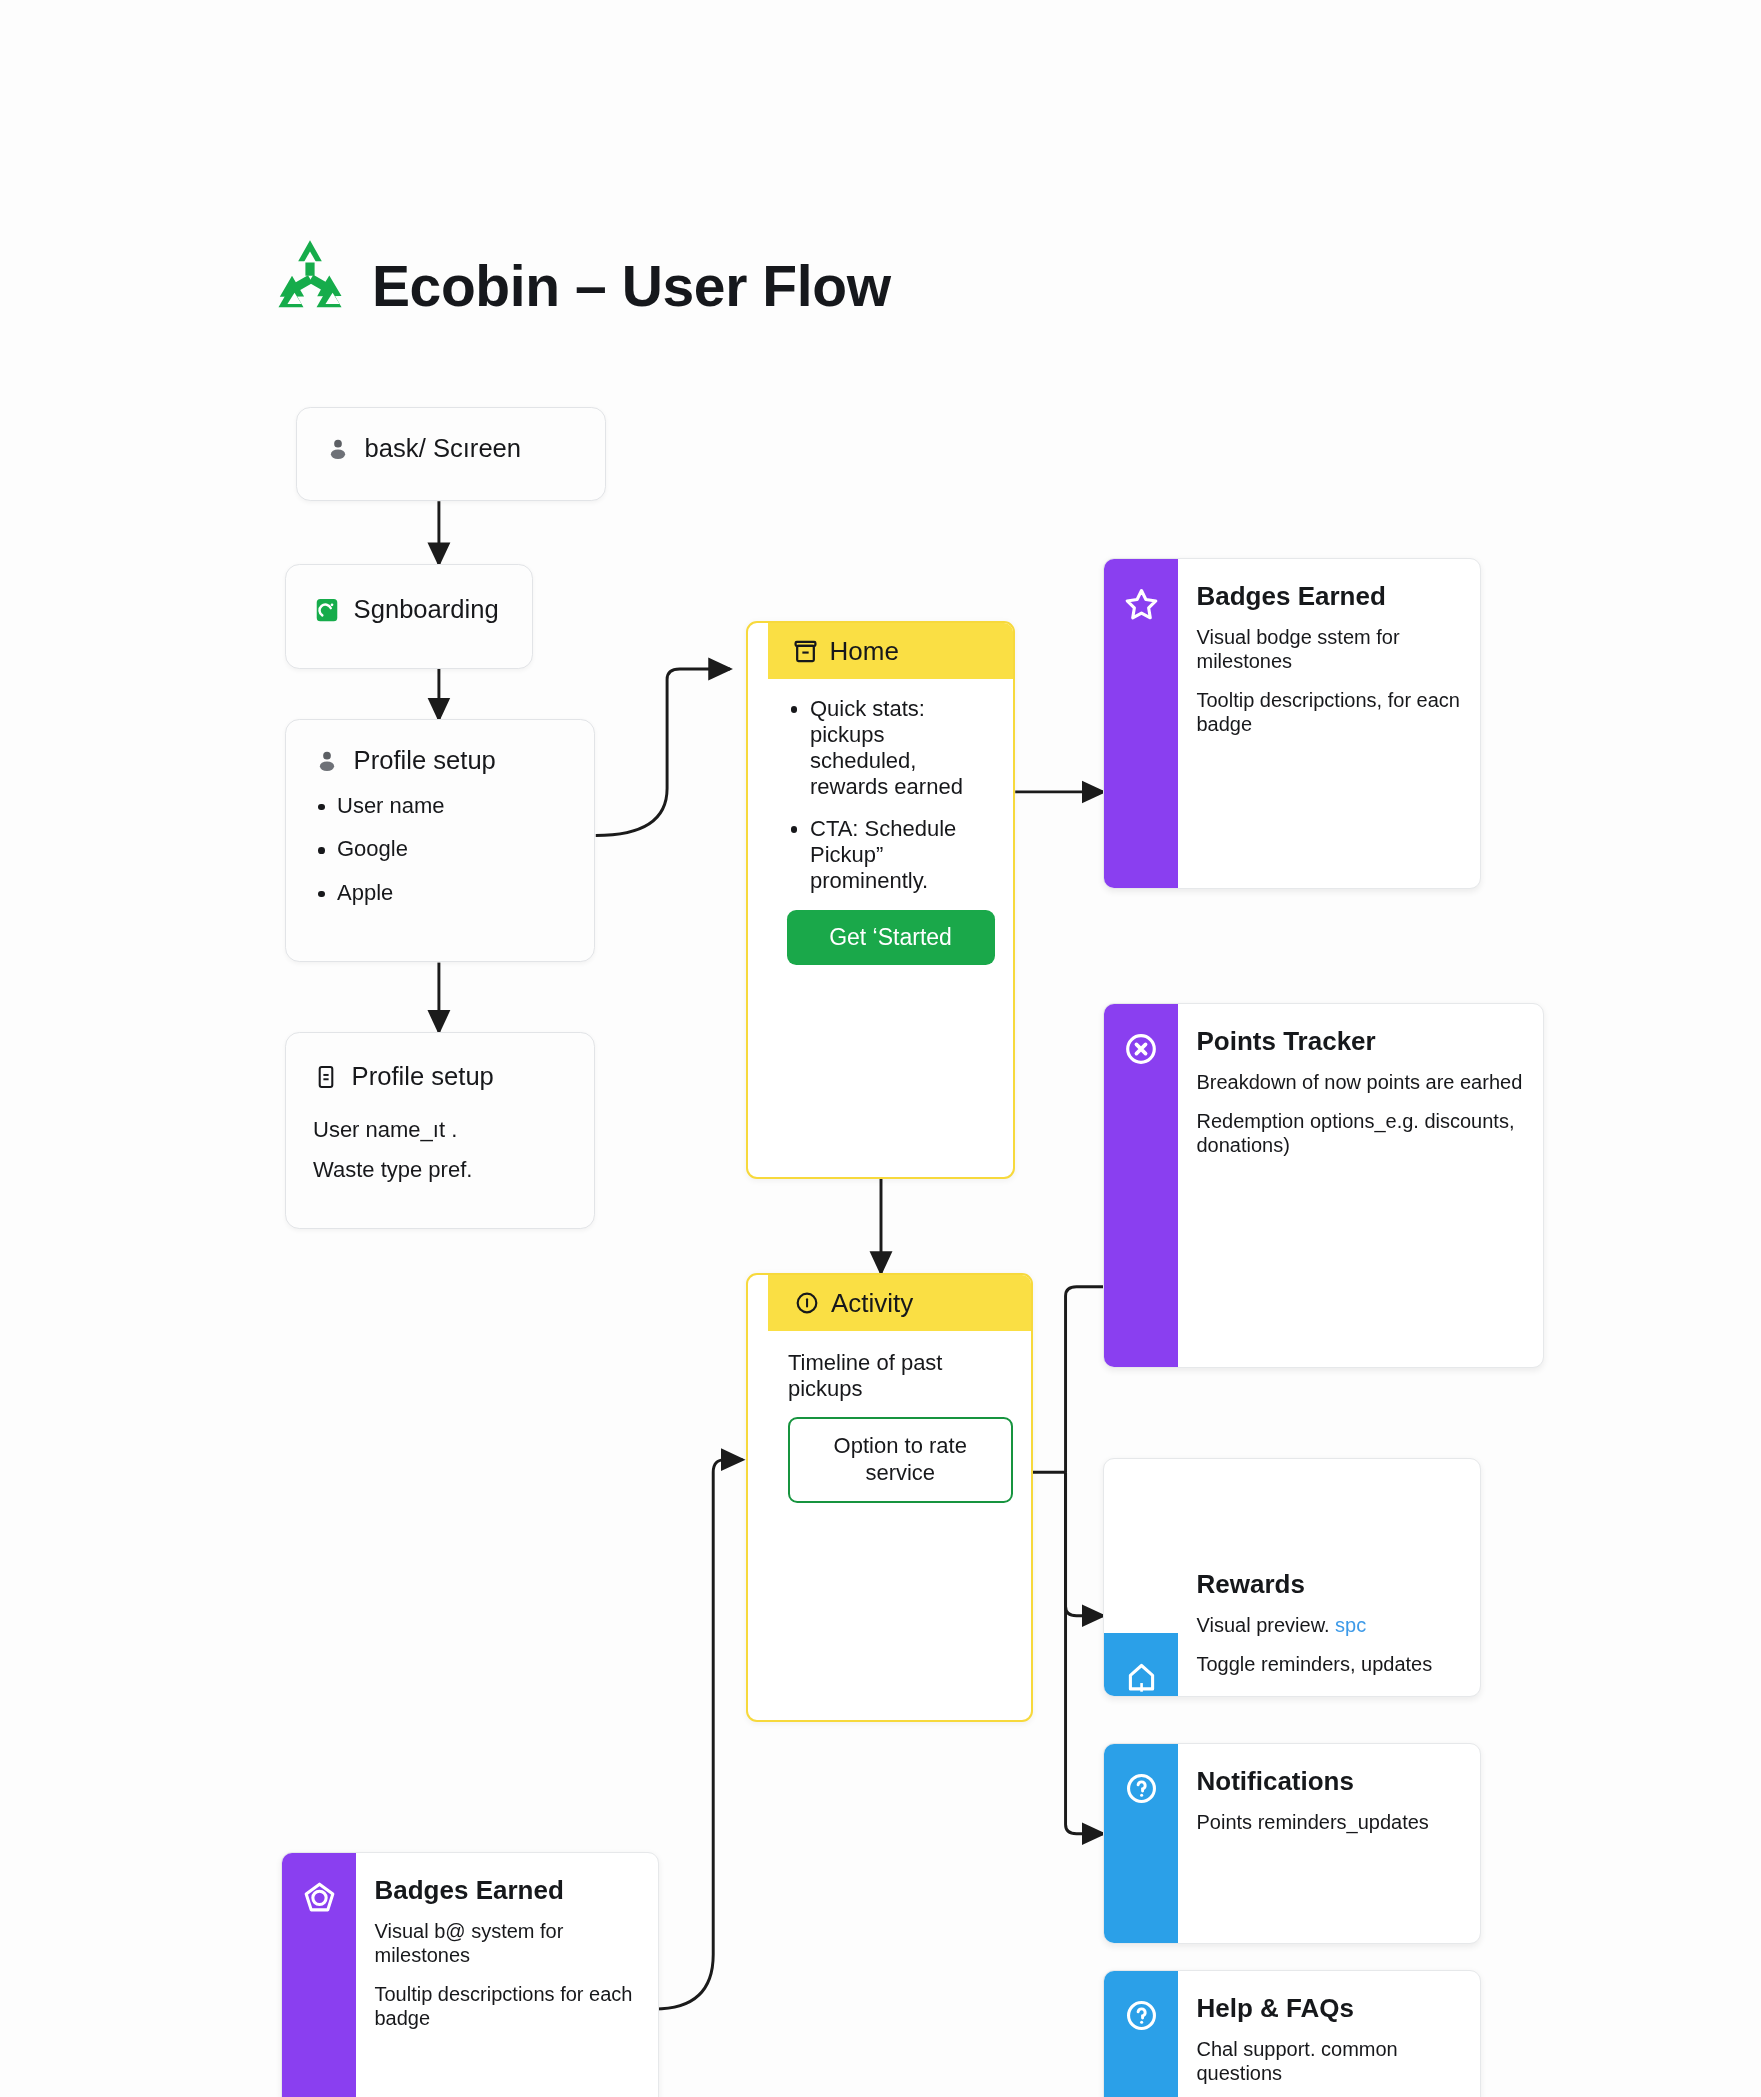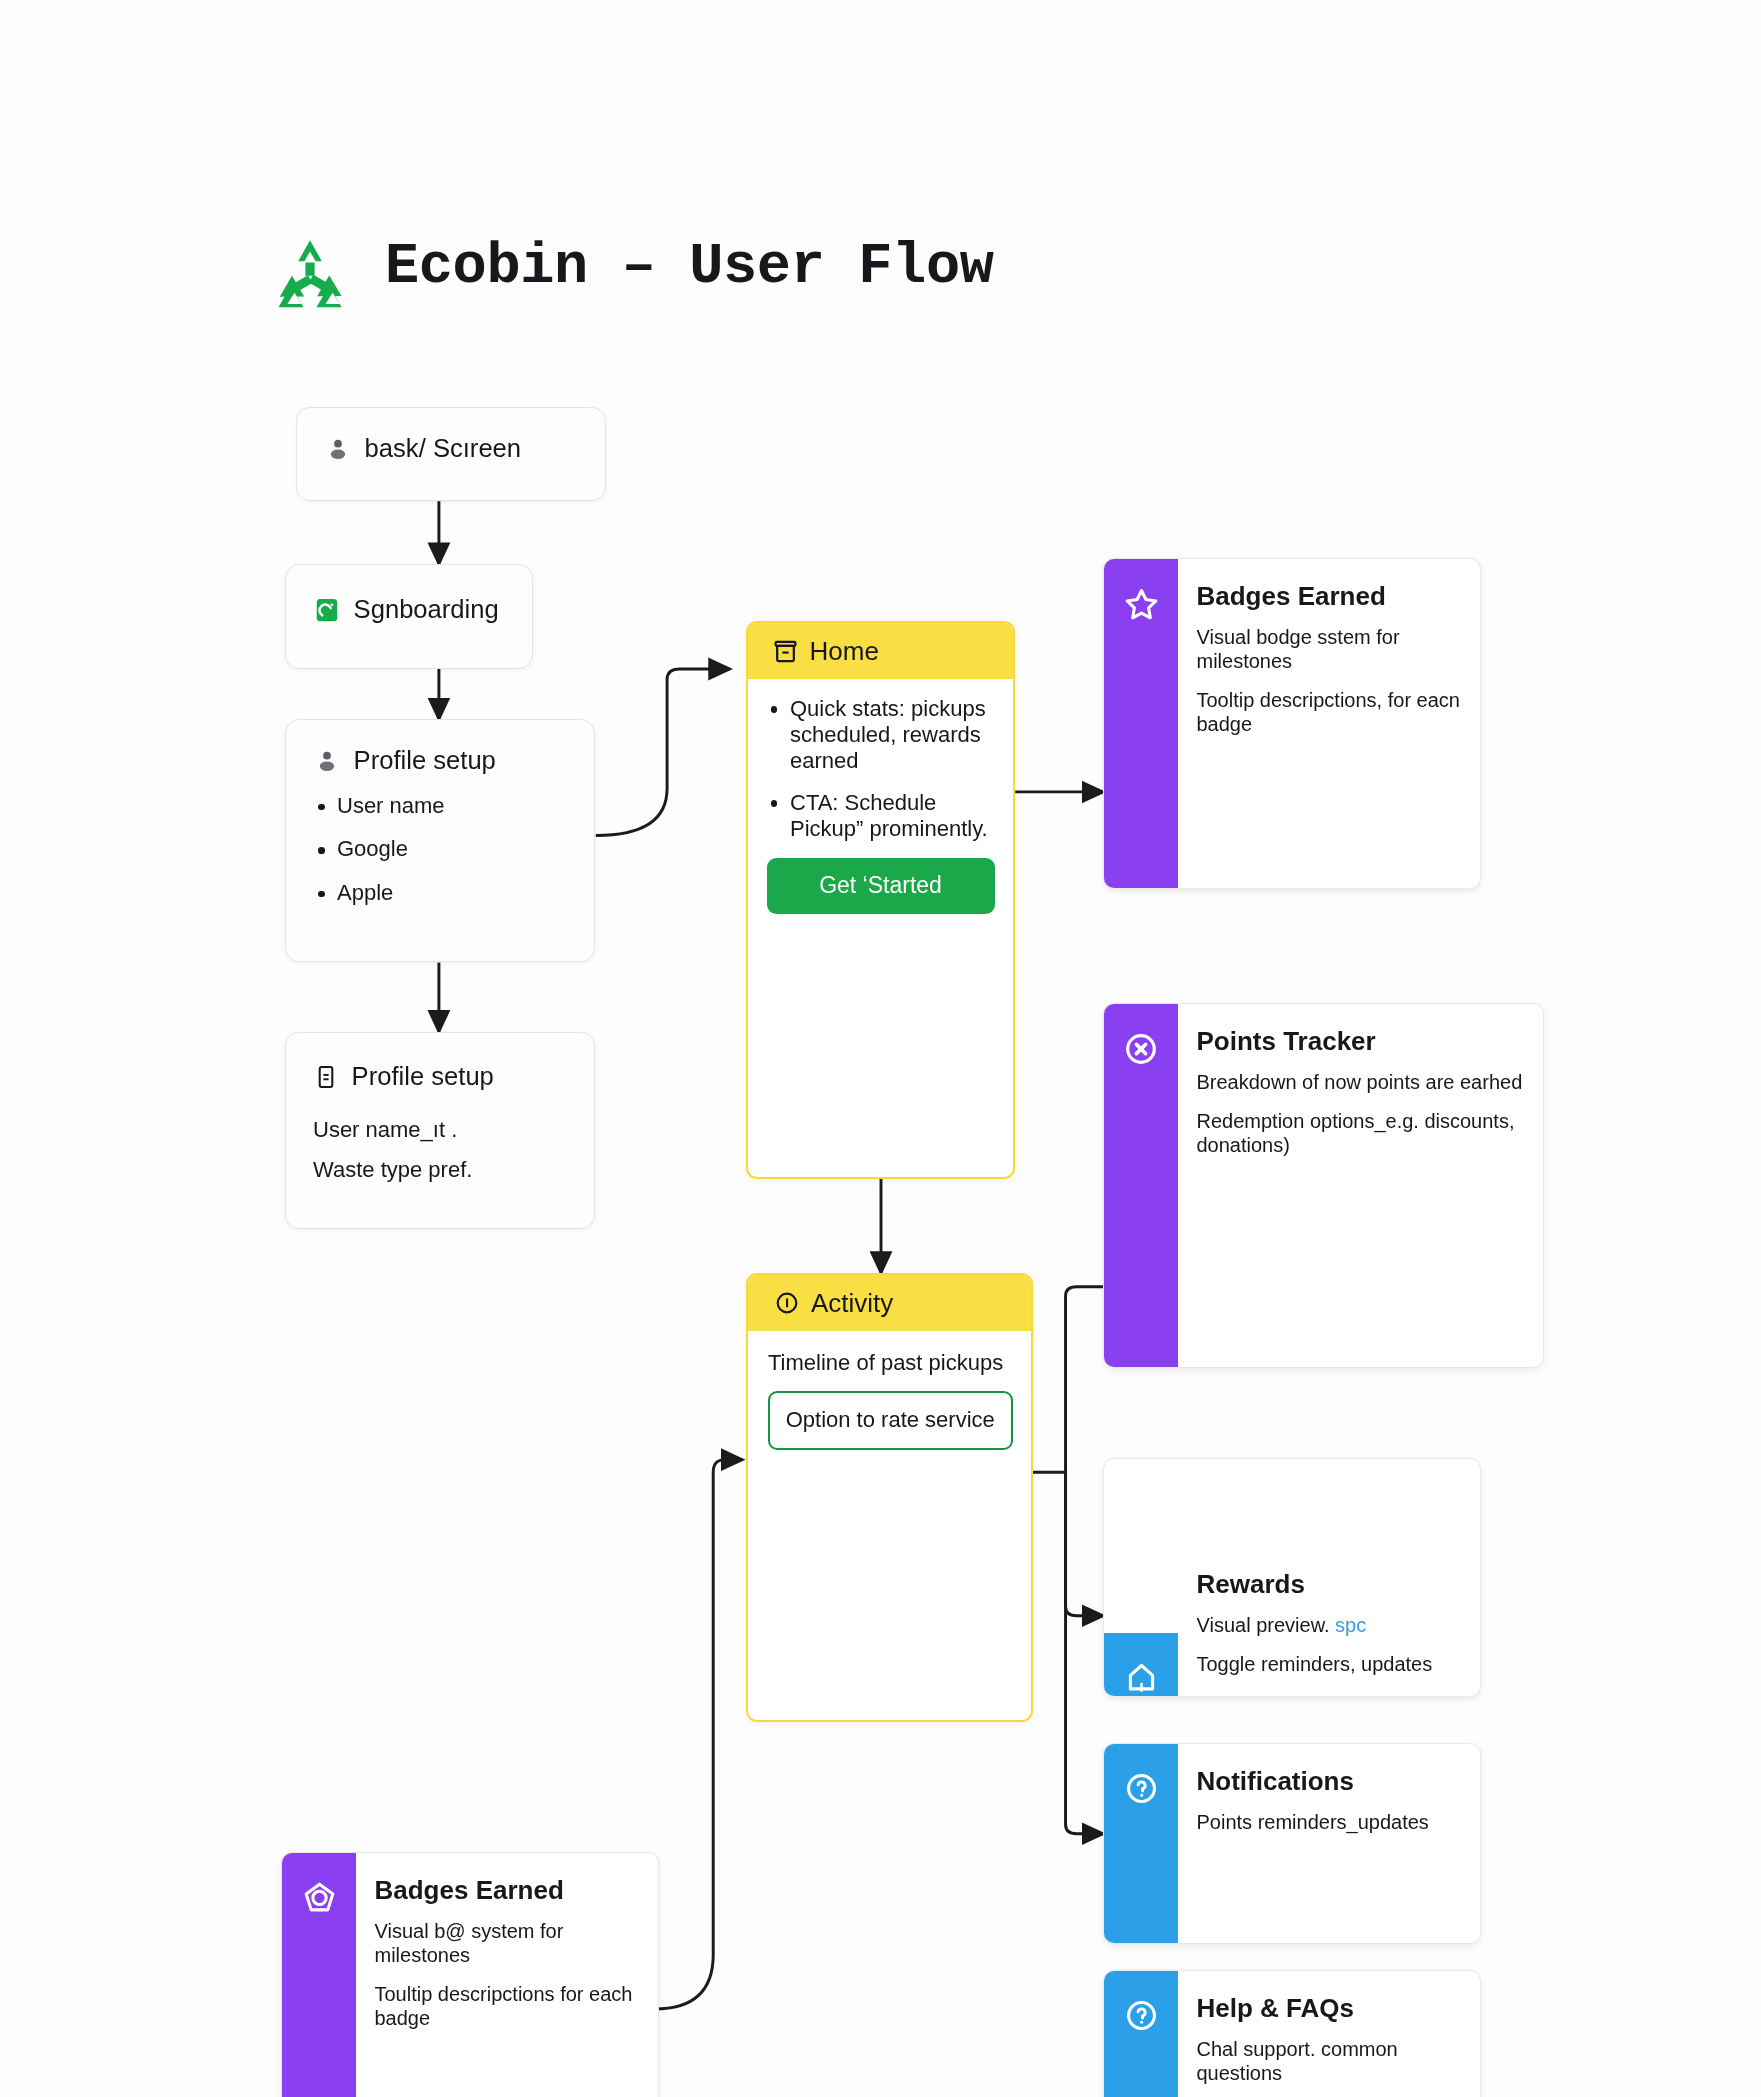--- a/index.html
+++ b/index.html
@@ -5,21 +5,21 @@
   * { box-sizing: border-box; margin: 0; padding: 0; }
   html, body {
     width: 1762px; height: 2421px;
     background: #ffffff;
     font-family: "Liberation Sans", sans-serif;
     overflow: hidden;
   }
   #stage { position: relative; width: 1762px; height: 2421px; background: #fdfdfd; }
 
   
-  .title-row { position: absolute; left: 268px; top: 235px; display: flex; align-items: flex-start; gap: 33px; font-family: Liberation Mono, monospace; }
+  .title-row { position: absolute; left: 268px; top: 235px; display: flex; align-items: flex-end; gap: 20px; }
   .recycle-icon { width: 84px; height: 84px; display: block; }
   .title-text { font-size: 57px; font-weight: 700; color: #16181c; letter-spacing: -0.4px; white-space: nowrap; }
 
   
   .node {
     position: absolute;
     background: #fdfdfd;
     border: 1.3px solid #e2e4e7;
     border-radius: 14.3px;
     box-shadow: 0 1.3px 4.2px rgba(0,0,0,0.045);
@@ -38,20 +38,21 @@
   .node-line { font-size: 22px; color: #17181b; white-space: nowrap; }
 
   
   .ycard {
     position: absolute;
     border: 2.5px solid #f7d93c;
     border-radius: 11px;
     background: #ffffff;
     overflow: hidden;
     box-shadow: 0 1.7px 5.9px rgba(0,0,0,0.05);
+    padding-left: 20px;
   }
   .ycard-head {
     background: #fadf44; display: flex; align-items: center; gap: 11px;
     padding: 12.6px 0 12.6px 23.5px;
   }
   .ycard-head .ytitle { font-size: 26px; font-weight: 400; color: #16181b; }
   .ycard-body { padding: 17px 18.5px 17px 18.5px; }
   .ycard-body ul { list-style: none; }
   .ycard-body ul li {
     position: relative; font-size: 22px; line-height: 1.18; color: #17181b;

